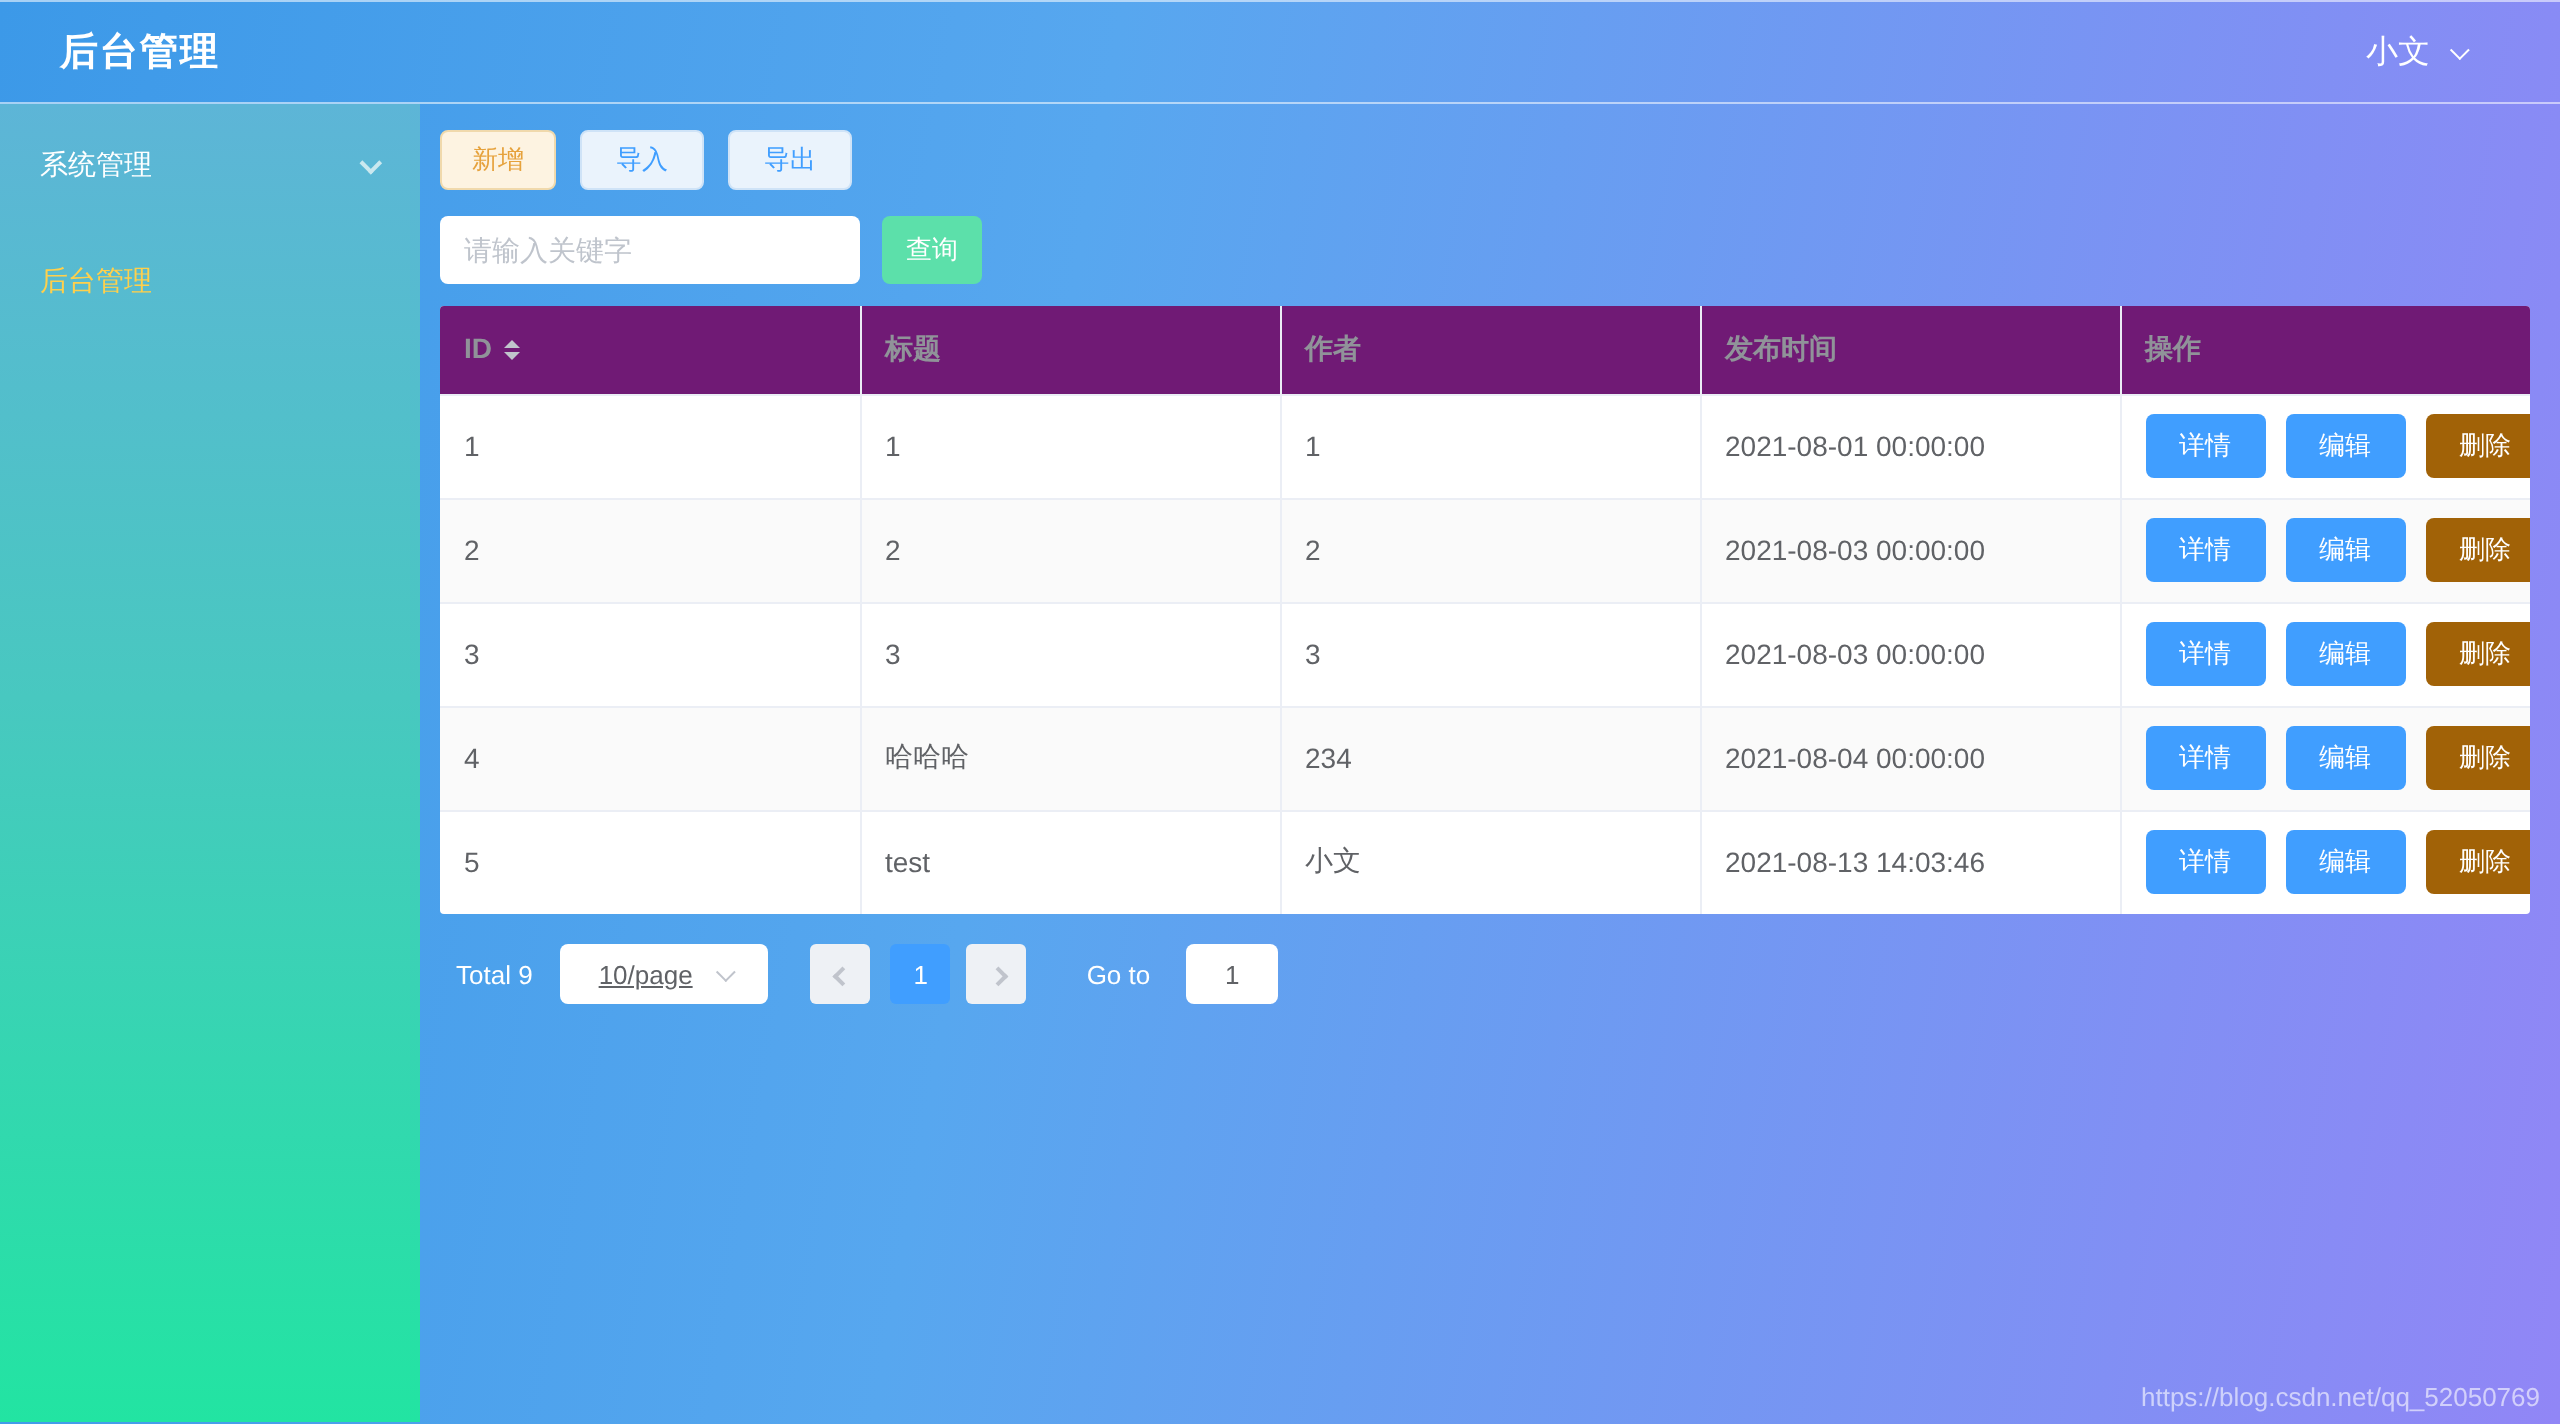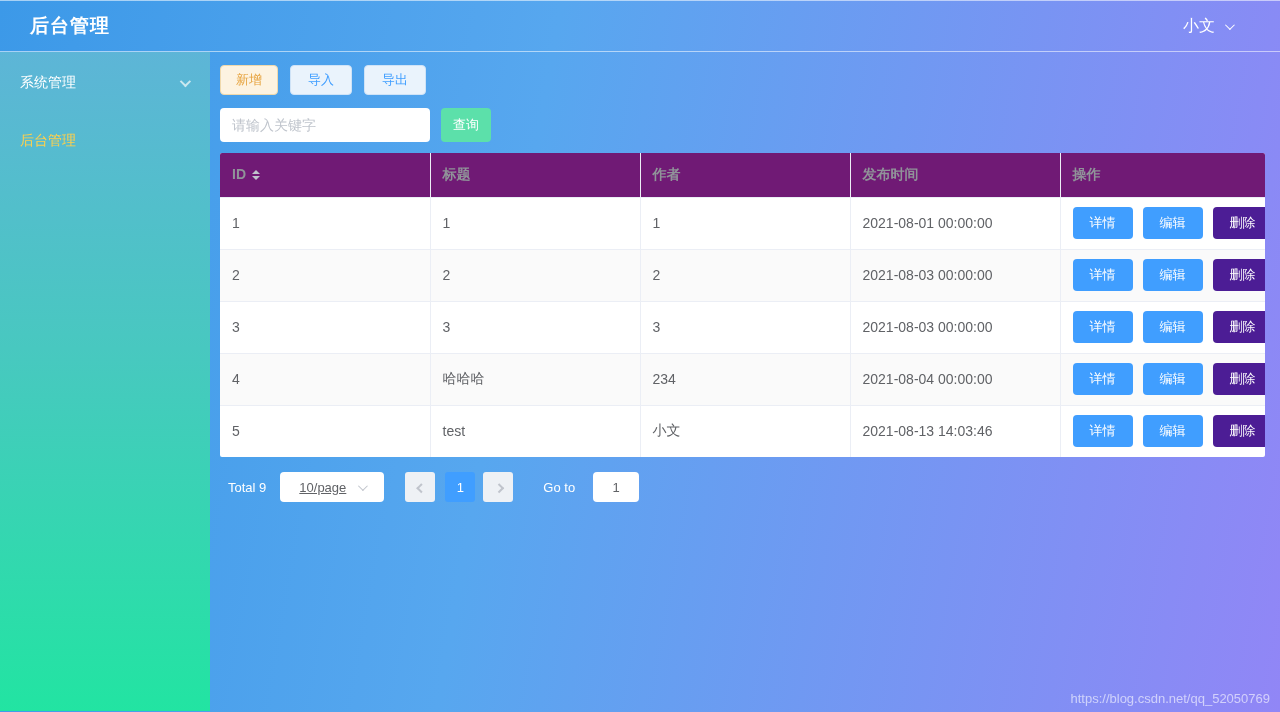--- a/index.html
+++ b/index.html
@@ -79,21 +79,21 @@
   thead th { height:44px; color:#909399; font-weight:bold; font-size:14px; background:#701a75; }
   tbody td { height:52px; color:#606266; font-size:14px; }
   tbody tr:nth-child(even) td { background:#fafafa; }
   tbody tr:last-child td { border-bottom:none; }
   .caret-wrapper { display:inline-flex; flex-direction:column; vertical-align:middle; margin-left:6px; }
   .sort-caret { width:0; height:0; border:4px solid transparent; }
   .sort-caret.asc  { border-bottom-color:#c0c4cc; margin-bottom:2px; }
   .sort-caret.desc { border-top-color:#c0c4cc; }
   .op-btn { width:60px; height:32px; color:#fff; margin-right:10px; vertical-align:middle; }
   .op-btn.blue { background:#409eff; }
-  .op-btn.red  { background:#4c1d95; }
+  .op-btn.red  { background:#a16207; }
   
   .pagination { display:flex; align-items:center; margin-top:15px; color:#fff; font-size:13px; }
   .pg-total { margin-left:8px; }
   .pg-select {
     margin-left:14px; width:104px; height:30px; background:#fff; border-radius:4px;
     display:flex; align-items:center; justify-content:center; color:#606266; cursor:pointer;text-decoration:underline;
   }
   .pg-select .chev { width:7px; height:7px; border-width:1.5px; color:#c0c4cc; margin-left:12px; }
   .pg-btn {
     width:30px; height:30px; border-radius:3px; background:#eef1f5;

